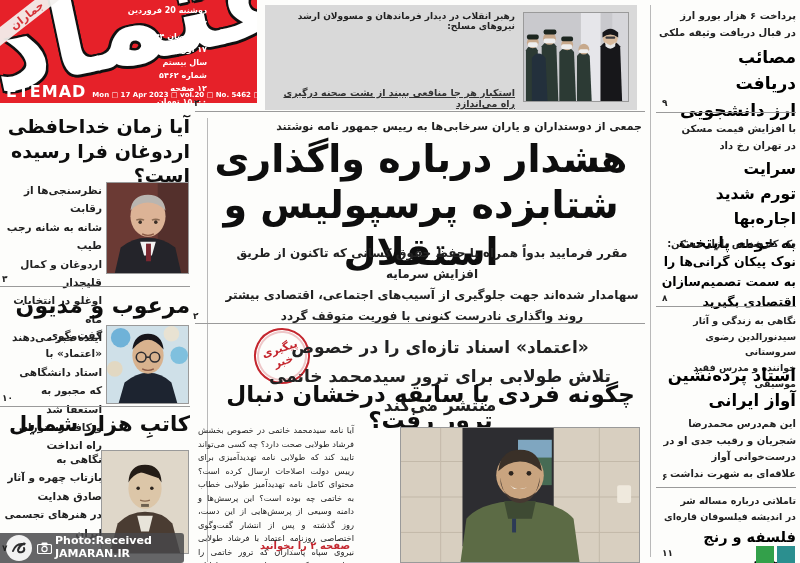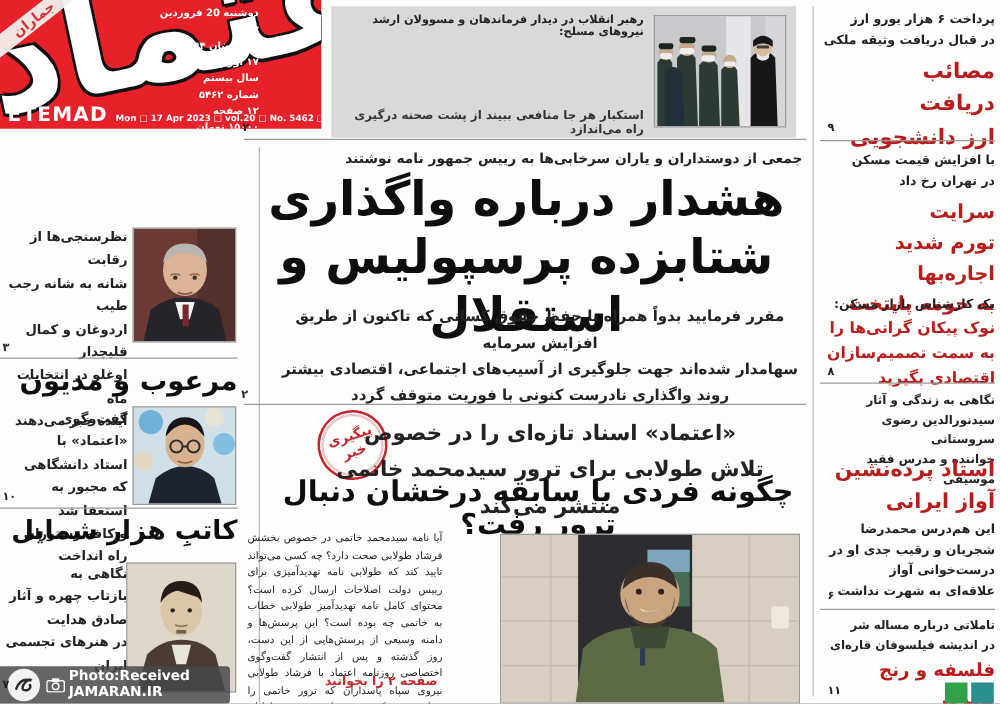--- a/index.html
+++ b/index.html
@@ -32,21 +32,21 @@
   #dateline-en{font-size:7px;font-weight:bold;white-space:nowrap;}
 
   
   #corner-ribbon{left:-38px;top:8px;width:130px;transform:rotate(-38deg);background:#f4f2ef;
     color:#d43338;text-align:center;font-size:11px;font-weight:bold;padding:1px 0;z-index:6;opacity:.93;}
 
   
   #leader-box{left:265px;top:5px;width:372px;height:105px;background:#d9d9d9;}
   #leader-kicker{position:absolute;right:122px;top:6px;left:6px;font-size:9px;text-align:right;}
   #leader-headline{position:absolute;right:122px;top:21px;left:4px;font-size:16.5px;line-height:1.35;text-align:right;}
-  #leader-subline{position:absolute;right:122px;top:82px;left:4px;font-size:9.5px;font-weight:bold;text-align:right;color:#333;}
+  #leader-subline{position:absolute;right:122px;top:82px;left:4px;font-size:9.5px;font-weight:bold;text-align:right;color:#333;text-decoration:underline;}
   #leader-photo{right:8px;top:7px;width:106px;height:90px;}
 
   
   #lead-kicker{left:210px;top:120px;width:432px;font-size:11px;text-align:right;}
   #lead-headline{left:196px;top:136px;width:450px;font-size:38px;line-height:1.22;text-align:center;letter-spacing:-1px;}
   #lead-deck{left:222px;top:243px;width:420px;font-size:12px;font-weight:bold;line-height:1.75;text-align:center;color:#222;}
 
   
   #stamp{left:254px;top:328px;width:56px;height:56px;border:2px solid #c4262e;border-radius:50%;
     transform:rotate(-18deg);color:#c4262e;display:flex;align-items:center;justify-content:center;
@@ -60,21 +60,21 @@
   
   .lc-head{position:absolute;left:4px;width:186px;text-align:right;line-height:1.3;}
   .lc-sub{position:absolute;left:4px;width:98px;font-size:10.5px;font-weight:bold;line-height:1.75;text-align:right;color:#222;}
   #erdogan-photo{left:106px;top:182px;width:83px;height:92px;}
   #prof-photo{left:106px;top:325px;width:83px;height:79px;}
   #hedayat-photo{left:101px;top:450px;width:88px;height:104px;}
 
   
   .rc{position:absolute;left:656px;width:140px;text-align:right;}
   .rc-kicker{font-size:10px;font-weight:bold;line-height:1.65;color:#222;}
-  .rc-head{font-weight:bold;color:#b91c1c;line-height:1.5;}
+  .rc-head{font-weight:bold;color:#000000;line-height:1.5;}
 
   
   #watermark{left:0;top:533px;width:184px;height:30px;background:rgba(72,72,74,.84);
     display:flex;align-items:center;gap:5px;padding:0 6px;z-index:5;border-radius:0 3px 3px 0;}
   #wm-logo{width:26px;height:26px;border-radius:50%;background:#f2f2f2;flex:0 0 auto;display:flex;align-items:center;justify-content:center;}
   #wm-text{color:#fff;font-weight:bold;font-size:11px;line-height:1.15;display:flex;flex-direction:column;}
   #wm-cam{flex:0 0 auto;margin-right:-2px;}
 
   #corner-squares{left:756px;top:546px;display:flex;gap:3px;}
   #corner-squares .sq{width:18px;height:17px;}
@@ -186,20 +186,22 @@
       <circle cx="120" cy="48" r="24" fill="#c9a47f"></circle>
       <path d="M98 44 Q100 22 120 22 Q140 22 142 44 Q132 34 120 34 Q108 34 98 44 Z" fill="#3a3028"></path>
       <path d="M100 50 Q104 76 120 76 Q136 76 140 50 Q140 70 120 72 Q100 70 100 50 Z" fill="#463931"></path>
       <path d="M110 58 Q120 66 130 58 Q126 62 114 62 Z" fill="#f1ece2"></path>
       <circle cx="111" cy="46" r="2.4" fill="#2c241e"></circle>
         <circle cx="129" cy="46" r="2.4" fill="#2c241e"></circle>
       <rect x="112" y="92" width="4" height="14" fill="#2c3a56"></rect>
     </svg>
   </div>
 
+  <div class="lc-head hl pre rtl abs" style="top:114px;font-size:19px;">آیا زمان خداحافظی
+اردوغان فرا رسیده است؟</div>
   <div class="lc-sub pre rtl" style="top:181px;">نظرسنجی‌ها از رقابت
 شانه به شانه رجب طیب
 اردوغان و کمال قلیچدار
 اوغلو در انتخابات ماه
 آینده خبر می‌دهند</div>
   <div id="erdogan-photo" class="photo">
     <svg viewBox="0 0 83 92" preserveAspectRatio="none">
       <rect width="83" height="92" fill="#6b3a34"></rect>
       <rect x="52" y="0" width="31" height="92" fill="#54302c"></rect>
       <path d="M8 92 L14 66 Q26 56 41 56 Q58 56 70 66 L76 92 Z" fill="#24242a"></path>

